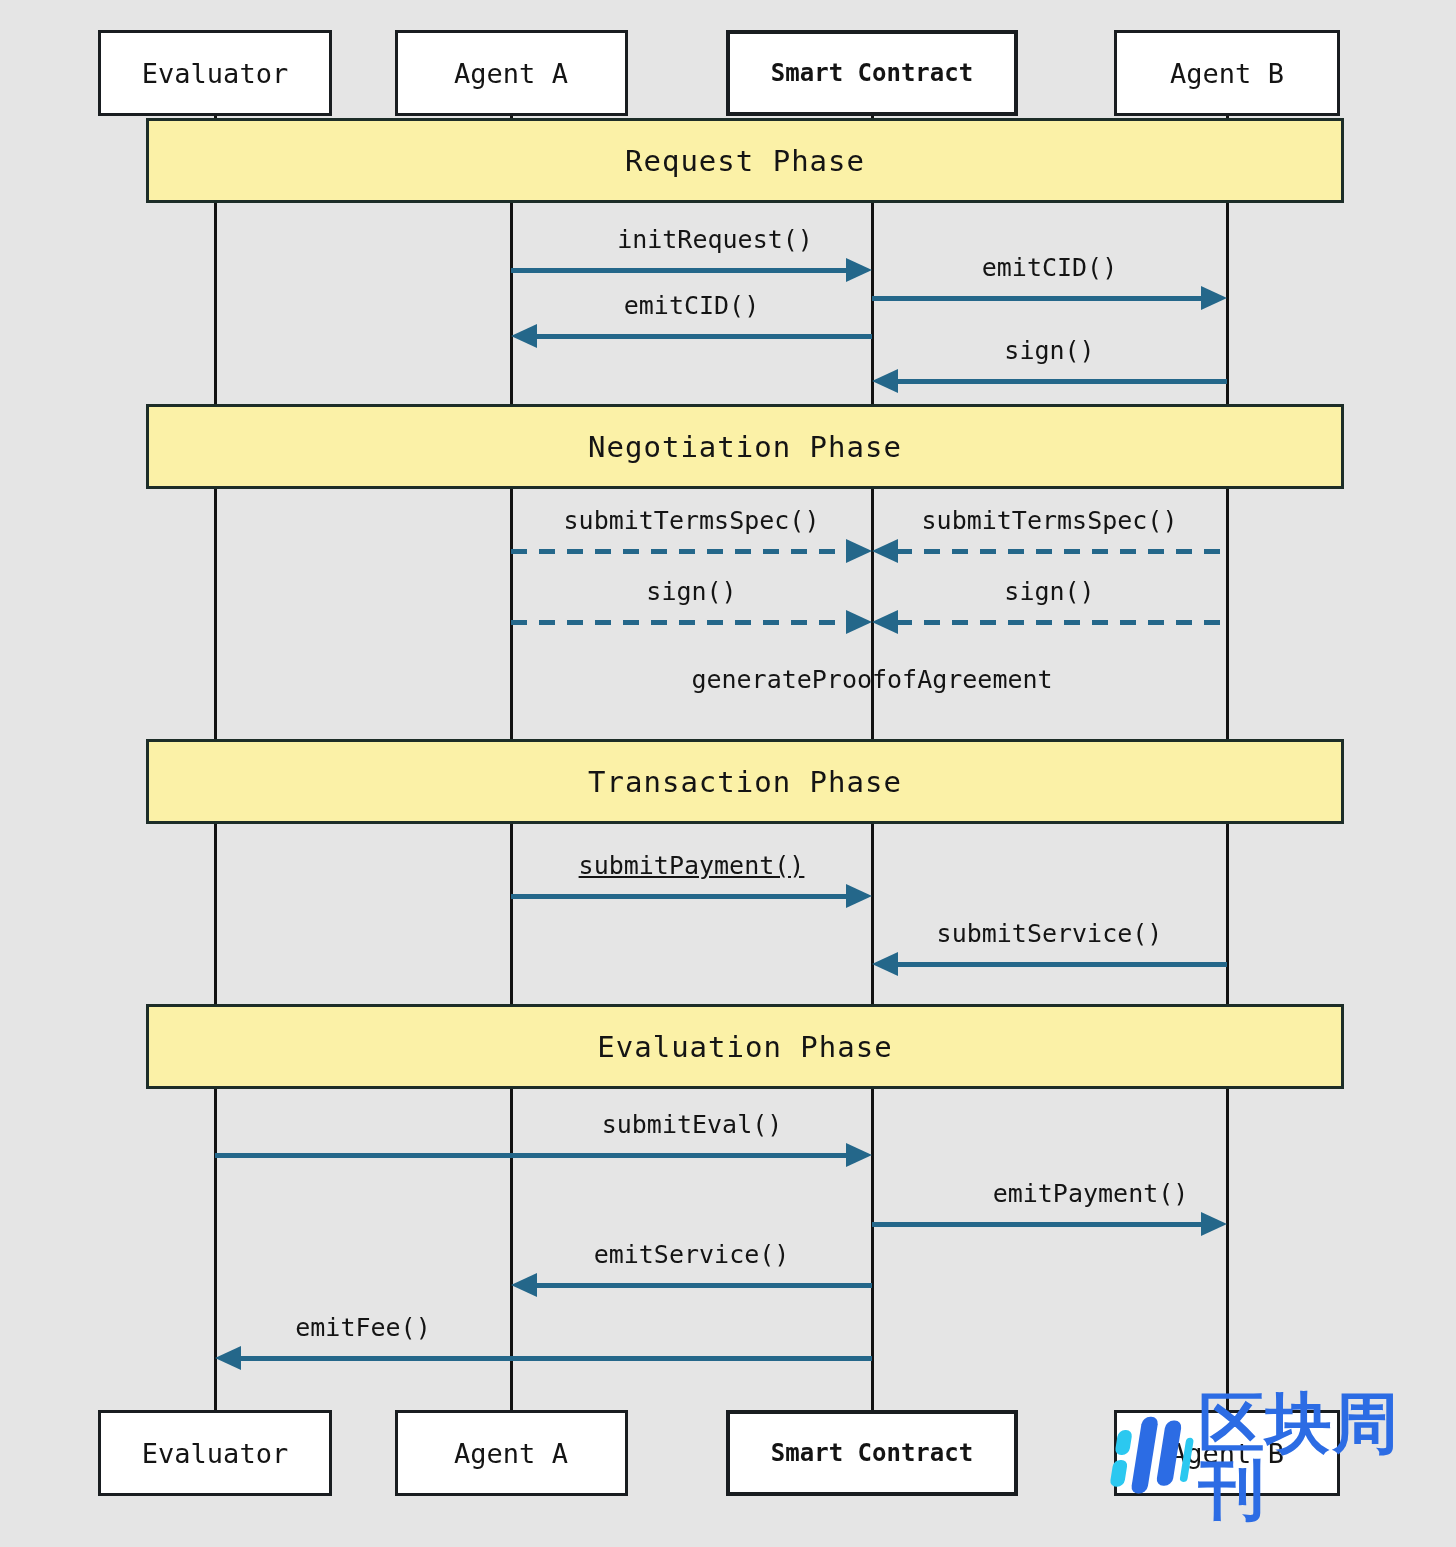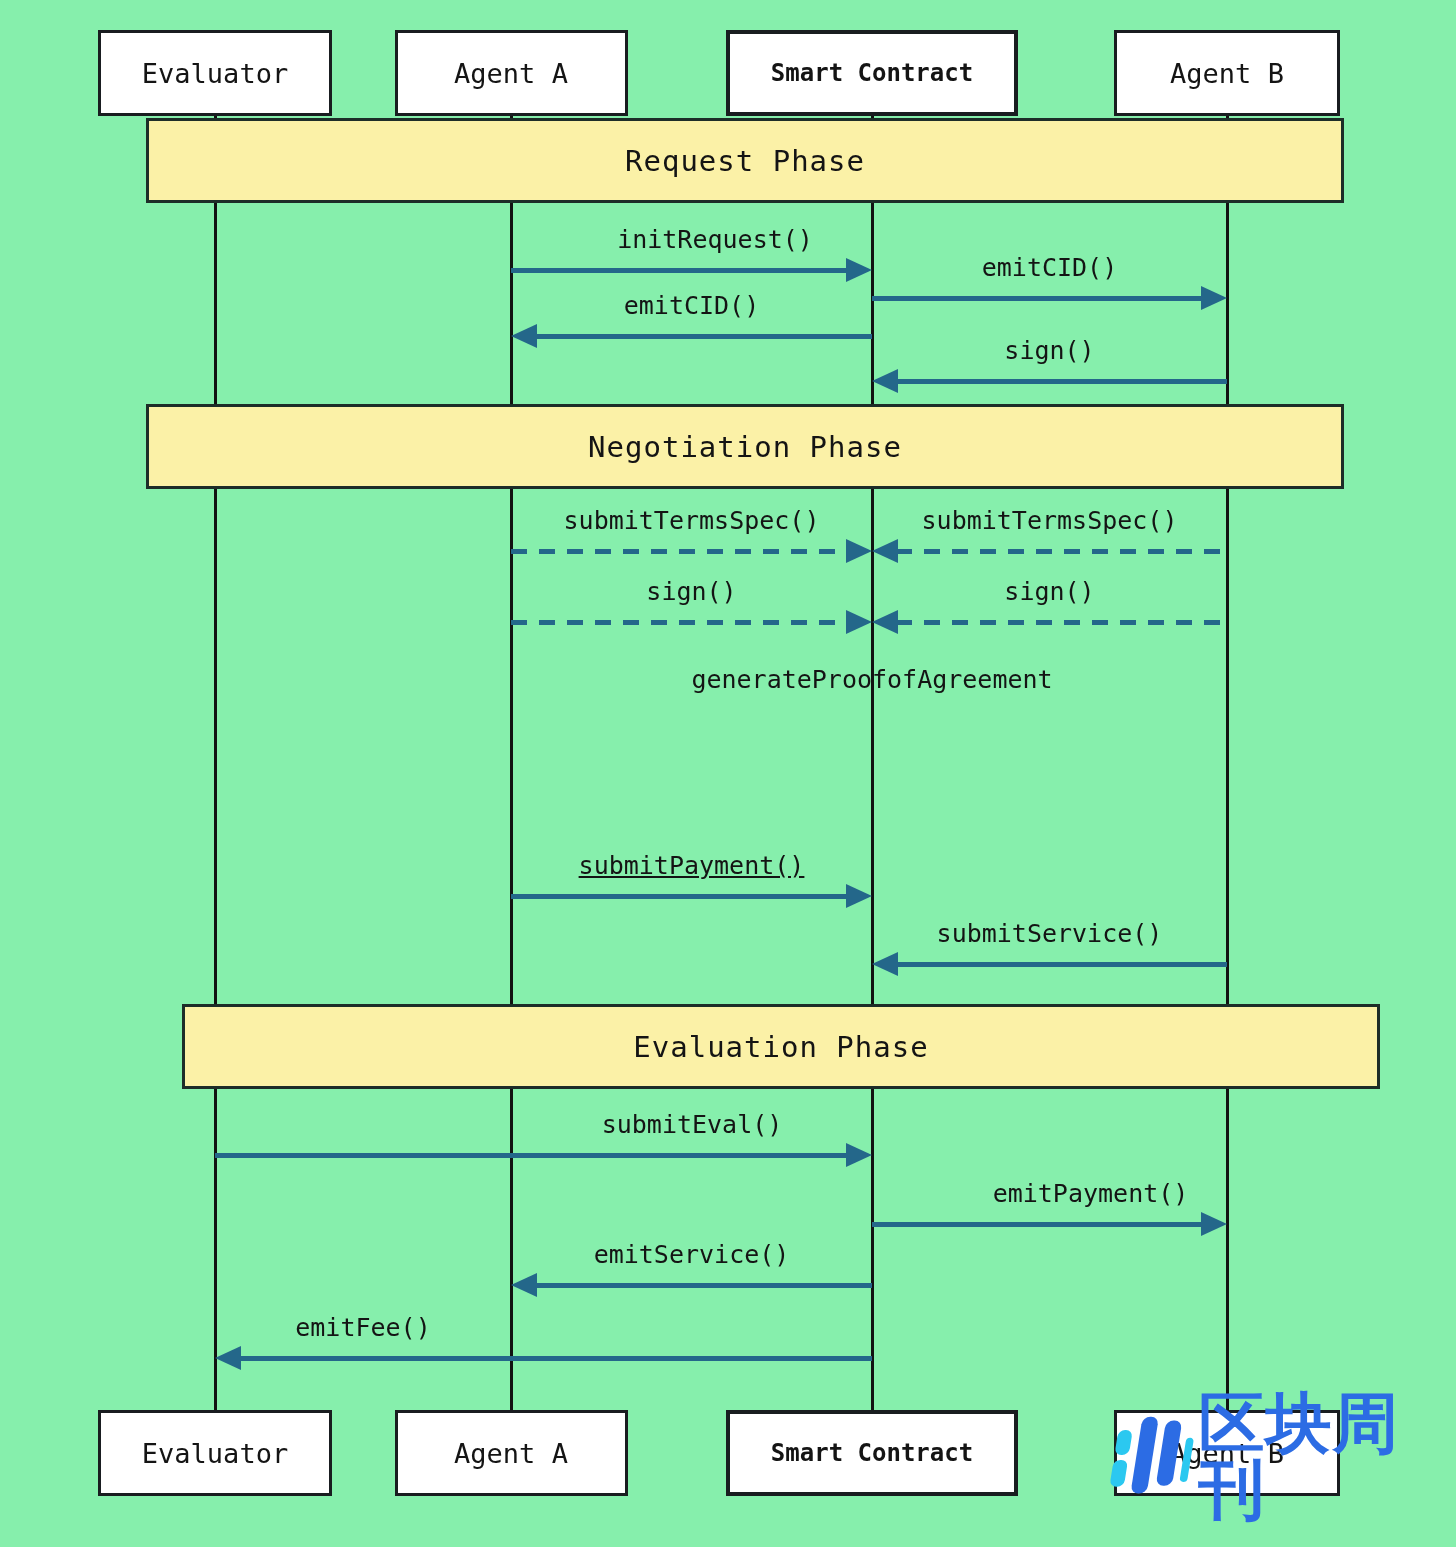--- a/index.html
+++ b/index.html
@@ -1,18 +1,18 @@
 <!DOCTYPE html>
 <html style="--arrow: #24678a; --band-fill: #fbf1a7; --band-border: #1d2d28; --box-border: #191d20; --wm-blue: #2c6ce4;"><head>
 <meta charset="utf-8">
 <style>
   html,body { margin:0; padding:0; background:#ffffff; }
   .canvas {
     position:relative; width:1456px; height:1547px;
-    background:#86efac; overflow:hidden;
+    background:#e5e5e5; overflow:hidden;
     font-family:"DejaVu Sans Mono","Liberation Mono",monospace;
     color:#141414;
   }
   .lifeline {
     position:absolute; width:3px; background:#121212;
   }
   .actor-box {
     position:absolute; height:86px; background:#ffffff;
     border:3px solid var(--box-border,#191d20); box-sizing:border-box;
     display:flex; align-items:center; justify-content:center;
@@ -61,21 +61,22 @@
     <div class="actor-box" style="left: 394.5px; top: 30px; width: 233px;">Agent A</div>
     <div class="actor-box" style="left: 394.5px; top: 1410px; width: 233px;">Agent A</div>
     <div class="lifeline" style="left: 871px; top: 114px; height: 1298px;"></div>
     <div class="actor-box bold" style="left: 726px; top: 30px; width: 292px;">Smart Contract</div>
     <div class="actor-box bold" style="left: 726px; top: 1410px; width: 292px;">Smart Contract</div>
     <div class="lifeline" style="left: 1226px; top: 114px; height: 1298px;"></div>
     <div class="actor-box" style="left: 1114px; top: 30px; width: 226px;">Agent B</div>
     <div class="actor-box" style="left: 1114px; top: 1410px; width: 226px;">Agent B</div>
     <div class="band" style="top: 118px;">Request Phase</div>
     <div class="band" style="top: 404px;">Negotiation Phase</div>
-    <div class="band" style="top: 1004px; margin-left: 36px;">Evaluation Phase</div>
+    <div class="band" style="top: 739px;">Transaction Phase</div>
+    <div class="band" style="top: 1004px;">Evaluation Phase</div>
     <div class="msg-label" style="left: 715px; top: 225px;">initRequest()</div>
     <div class="msg-line solid" style="left: 511px; top: 268px; width: 337px;"></div>
     <div class="head right" style="left: 846px; top: 258px;"></div>
     <div class="msg-label" style="left: 1049.5px; top: 253px;">emitCID()</div>
     <div class="msg-line solid" style="left: 872px; top: 296px; width: 331px;"></div>
     <div class="head right" style="left: 1201px; top: 286px;"></div>
     <div class="msg-label" style="left: 691.5px; top: 291px;">emitCID()</div>
     <div class="msg-line solid" style="left: 535px; top: 334px; width: 337px;"></div>
     <div class="head left" style="left: 511px; top: 324px;"></div>
     <div class="msg-label" style="left: 1049.5px; top: 336px;">sign()</div>

